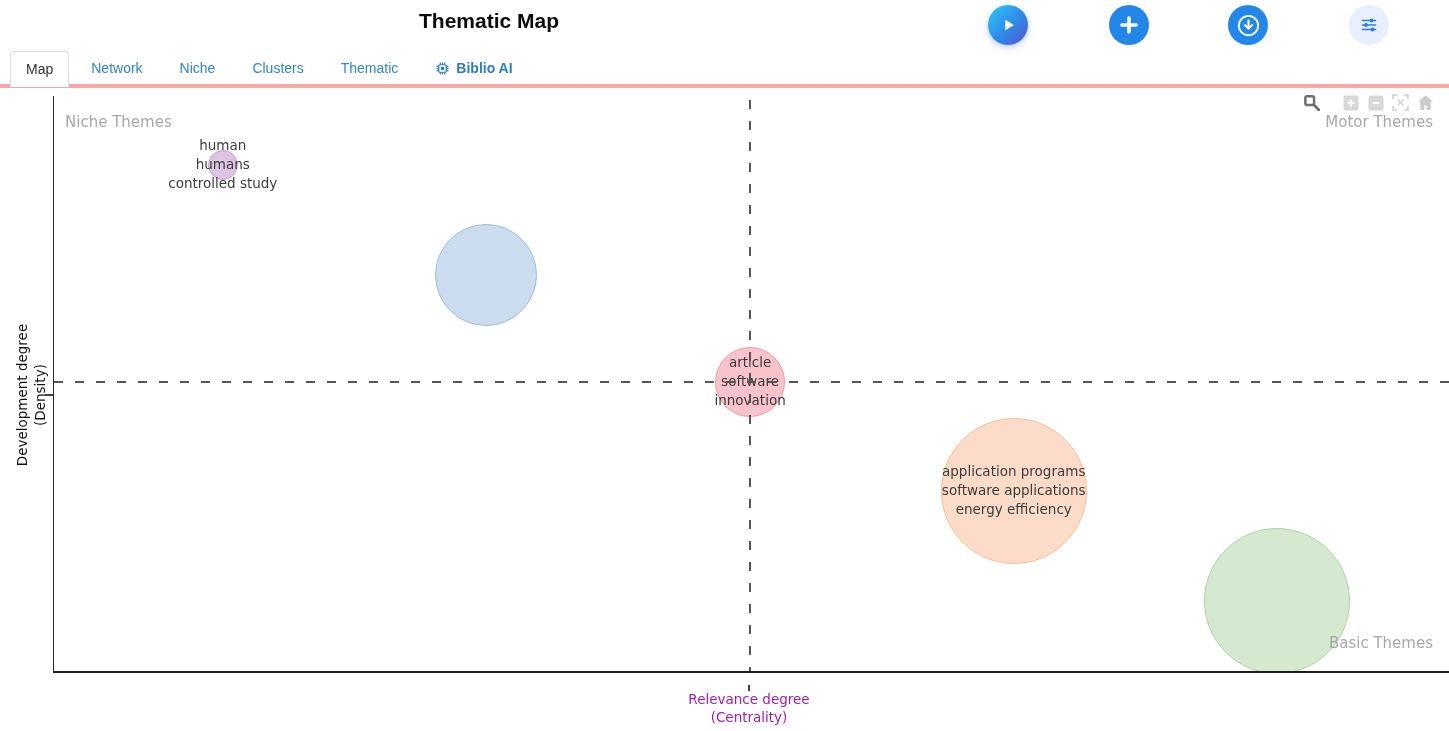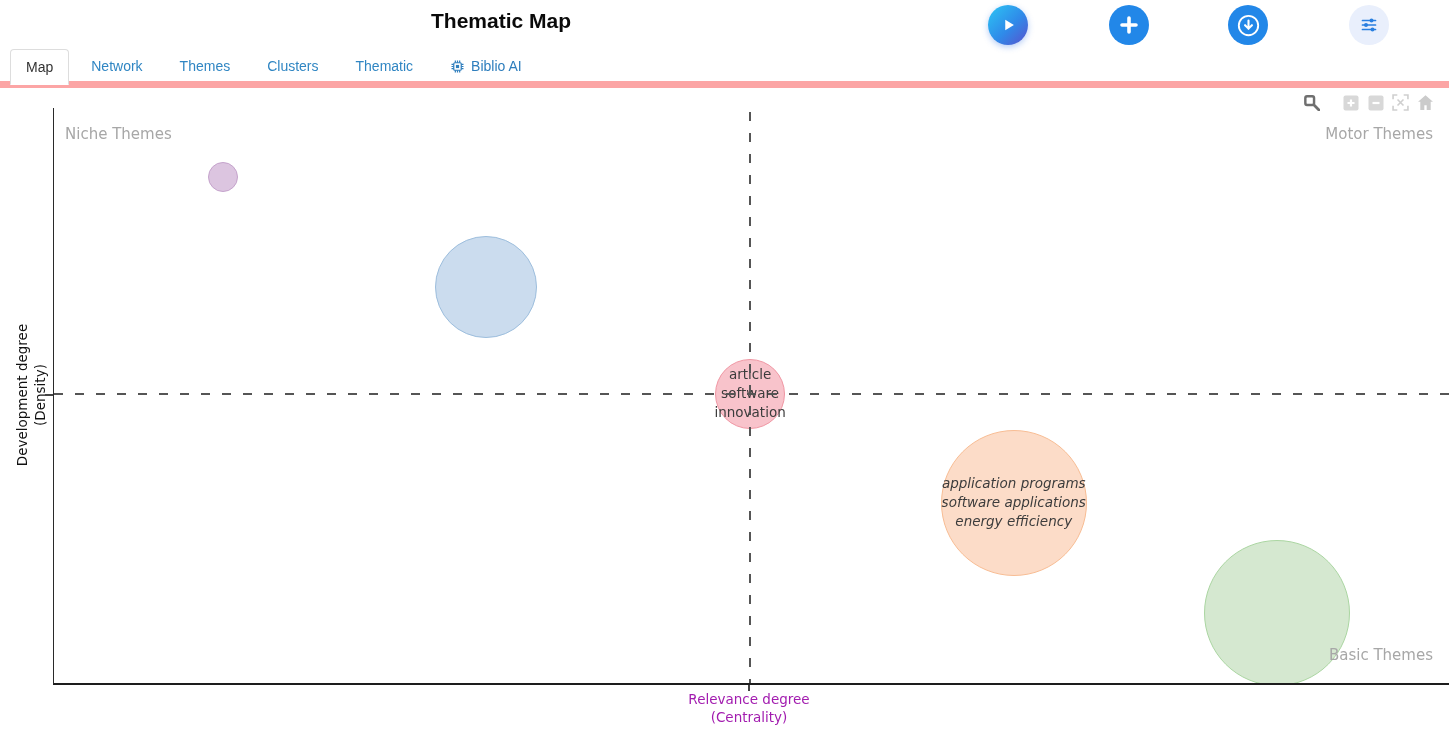--- a/index.html
+++ b/index.html
@@ -1,45 +1,45 @@
 <!DOCTYPE html>
 <html><head>
 <meta charset="utf-8">
 <style>
   html,body{margin:0;padding:0;background:#fff;}
   body{width:1449px;height:731px;position:relative;overflow:hidden;
        font-family:"Liberation Sans",sans-serif;-webkit-font-smoothing:antialiased;}
 
   
   .page-title{position:absolute;top:9px;left:489px;transform:translateX(-50%);
-    font-size:21px;font-weight:700;color:#0a0a0a;white-space:nowrap;margin-left:12px;}
+    font-size:21px;font-weight:700;color:#0a0a0a;white-space:nowrap;}
   .action-btn{position:absolute;top:5px;width:40px;height:40px;border-radius:50%;
     display:flex;align-items:center;justify-content:center;cursor:pointer;border:none;}
   .btn-play{left:988px;background:linear-gradient(135deg,#2cc6f4 0%,#2f8ae9 55%,#5951cd 100%);
     box-shadow:0 2px 6px rgba(40,110,230,.35);}
   .btn-plus{left:1109px;background:#2287e8;}
   .btn-download{left:1228px;background:#2287e8;}
   .btn-sliders{left:1349px;background:#e9effc;}
 
   
   .tabbar{position:absolute;top:51px;left:0;width:1449px;height:37px;
-    border-bottom:7px solid #fca5a5;display:flex;align-items:center;padding-left:10px;box-sizing:border-box;}
+    border-bottom:4px solid #fca5a5;display:flex;align-items:flex-start;padding-left:10px;box-sizing:border-box;}
   .tab{font-size:14px;color:#3086c3;padding:9px 15px;margin-right:7px;cursor:pointer;
     white-space:nowrap;display:flex;align-items:center;gap:6px;}
   .tab.active{background:#fff;color:#333;border:1px solid #ddd;border-bottom:1px solid #fff;
     border-radius:4px 4px 0 0;margin-bottom:-1px;z-index:2;}
-  .tab.bold{font-weight:400;color:#2e7ebd;}
+  .tab.bold{font-weight:700;color:#2e7ebd;}
 
   
   .chart{position:absolute;top:88px;left:0;width:1449px;height:643px;}
   .modebar{position:absolute;top:6px;right:15px;display:flex;align-items:center;gap:8px;z-index:5;}
   .modebar .mb{width:17px;height:17px;cursor:pointer;display:flex;align-items:center;justify-content:center;}
   .modebar .gap{width:6px;}
 
-  .plot{position:absolute;left:53px;top:20px;width:1395px;height:575px;
+  .plot{position:absolute;left:53px;top:8px;width:1395px;height:575px;
     border-left:1px solid #2a2a2a;border-bottom:2px solid #1d1d1d;overflow:hidden;box-sizing:content-box;}
 
   .hline{position:absolute;left:0;right:0;height:2px;z-index:3;
     background:repeating-linear-gradient(to right,#555 0 9px,transparent 9px 21px);}
   .vline{position:absolute;top:4px;bottom:0;width:2px;z-index:3;
     background:repeating-linear-gradient(to bottom,#555 0 9px,transparent 9px 21px);}
 
   .quad{position:absolute;font-family:"DejaVu Sans",sans-serif;font-size:15px;color:#a7a7a7;
     line-height:19px;white-space:pre-line;z-index:4;}
   .q-tl{left:11px;top:17px;}
@@ -104,21 +104,21 @@
 </button>
 
 <div class="tabbar">
   <div class="tab active">
       <span>Map</span>
     </div>
   <div class="tab">
       <span>Network</span>
     </div>
   <div class="tab">
-      <span>Themes</span>
+      <span>Niche</span>
     </div>
   <div class="tab">
       <span>Clusters</span>
     </div>
   <div class="tab">
       <span>Thematic</span>
     </div>
   <div class="tab bold">
     <span style="display:flex;">
       <svg width="15" height="15" viewBox="0 0 16 16">
@@ -170,27 +170,30 @@
 
   <div class="plot">
     <div class="hline" style="top:285px;"></div>
     <div class="vline" style="left:695px;"></div>
 
     <div class="quad q-tl">Niche Themes</div>
     <div class="quad q-tr">Motor Themes</div>
     <div class="quad q-br">Basic Themes</div>
 
   <div class="bubble" style="left: calc(12.1% - 15px); top: calc(12% - 15px); height: 30px; width: 30px; background: rgb(220, 197, 224); border-color: rgb(197, 163, 204);"></div>
+      <div class="bubble-label" style="left: calc(12.1% - 130px); top: calc(12% - 29px);">human
+humans
+controlled study</div>
       <div class="bubble" style="left: calc(31% - 51px); top: calc(31.1% - 51px); height: 102px; width: 102px; background: rgb(203, 220, 238); border-color: rgb(157, 190, 221);"></div>
       <div class="bubble" style="left: calc(49.9% - 35px); top: calc(49.7% - 35px); height: 70px; width: 70px; background: rgb(248, 195, 203); border-color: rgb(240, 150, 163);"></div>
       <div class="bubble-label" style="left: calc(49.9% - 130px); top: calc(49.7% - 29px);">article
 software
 innovation</div>
       <div class="bubble" style="left: calc(68.8% - 73px); top: calc(68.7% - 73px); height: 146px; width: 146px; background: rgb(252, 220, 200); border-color: rgb(248, 189, 148);"></div>
-      <div class="bubble-label" style="left: calc(68.8% - 130px); top: calc(68.7% - 29px); font-style: italic;">application programs
+      <div class="bubble-label" style="left: calc(68.8% - 130px); top: calc(68.7% - 29px);">application programs
 software applications
 energy efficiency</div>
       <div class="bubble" style="left: calc(87.7% - 73px); top: calc(87.8% - 73px); height: 146px; width: 146px; background: rgb(213, 232, 208); border-color: rgb(171, 214, 162);"></div>
     </div>
 
   <div class="ytick"></div>
   <div class="xtick"></div>
 
   <div class="xaxis-label">Relevance degree
 (Centrality)</div>

